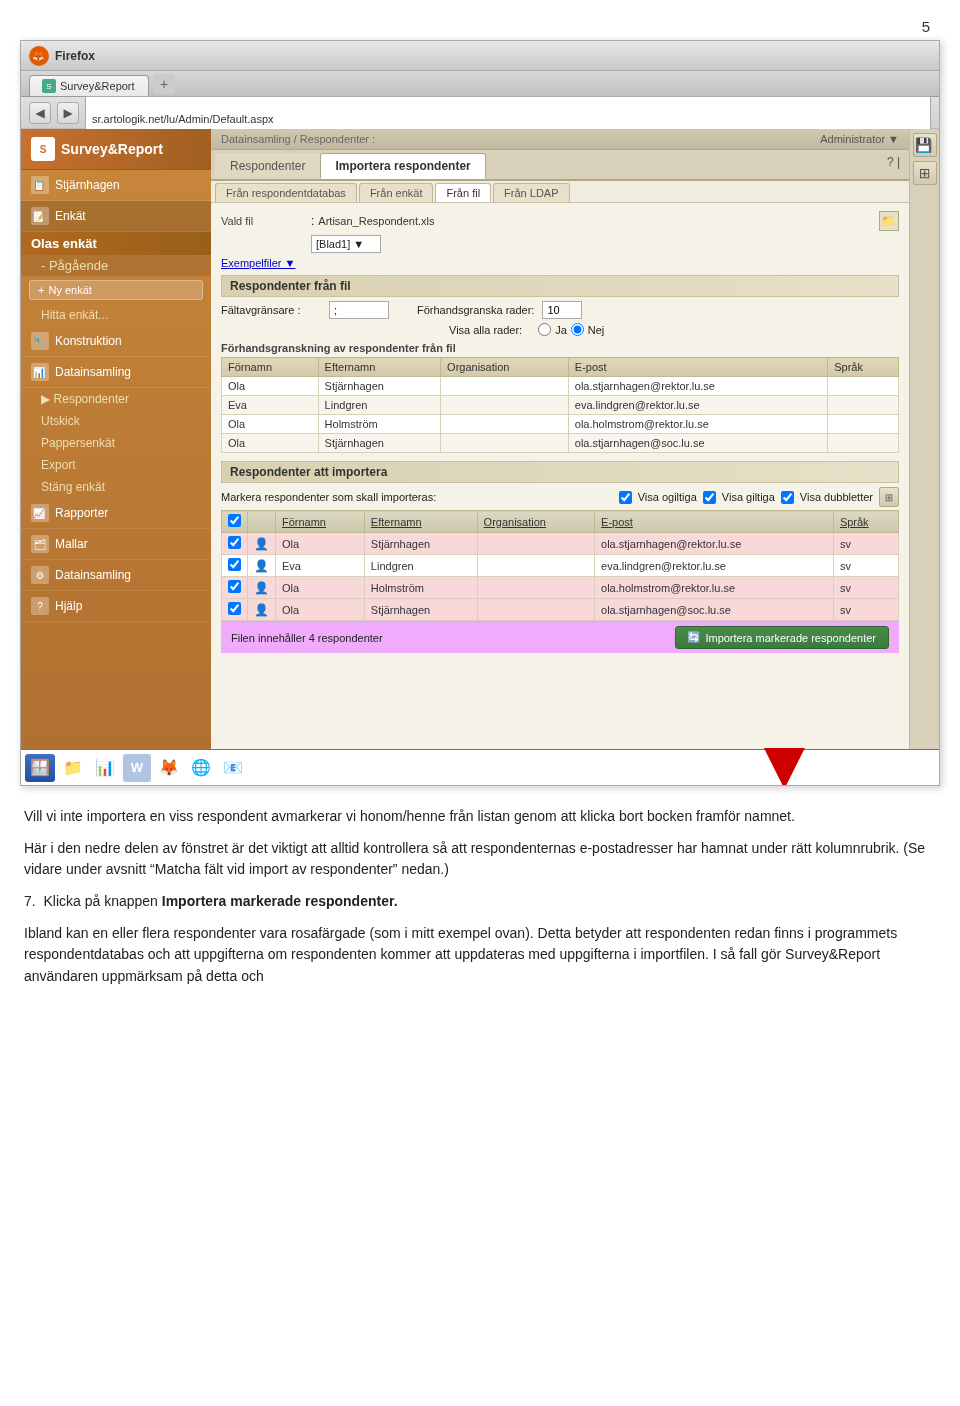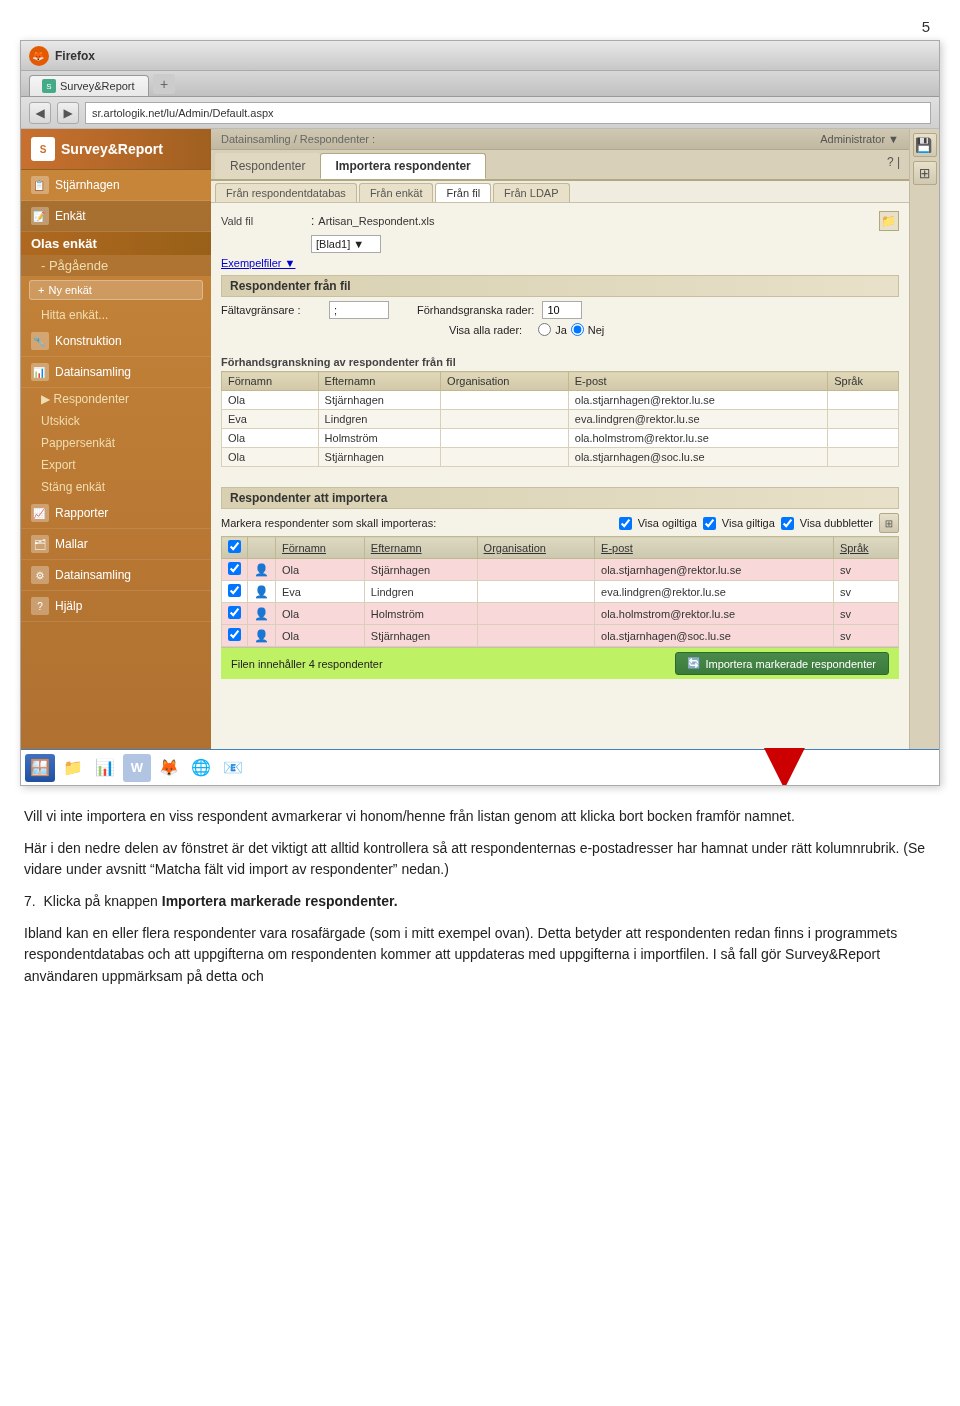--- a/index.html
+++ b/index.html
@@ -125,21 +125,21 @@
       align-items: center;
       justify-content: center;
       font-size: 12px;
       color: #555;
     }
     .address-field {
       flex: 1;
       height: 22px;
       background: white;
       border: 1px solid #aaa;
-      padding: 4px 6px;
+      padding: 16px 6px;
       font-size: 11px;
       color: #333;
     }
 
     
     .app-container {
       display: flex;
       height: 620px;
     }
 
@@ -351,21 +351,21 @@
     }
     .exemplifier-link {
       color: #0000cc;
       font-size: 11px;
       text-decoration: underline;
       cursor: pointer;
     }
 
     
     .preview-section {
-      margin: 20px 0;
+      margin: 6px 0;
     }
     .preview-table {
       width: 100%;
       border-collapse: collapse;
       font-size: 11px;
       background: white;
     }
     .preview-table th {
       background: linear-gradient(to bottom, #e0d8b8, #d0c8a8);
       border: 1px solid #c0b890;
@@ -447,21 +447,21 @@
     
     .checkbox-group {
       display: flex;
       align-items: center;
       gap: 6px;
       font-size: 11px;
     }
 
     
     .bottom-bar {
-      background: #bef264;
+      background: #f0abfc;
       border-top: 1px solid #c8c0a8;
       padding: 4px 10px;
       display: flex;
       justify-content: space-between;
       align-items: center;
       font-size: 11px;
     }
     .import-btn {
       background: linear-gradient(to bottom, #4a8a4a, #3a7a3a);
       color: white;

